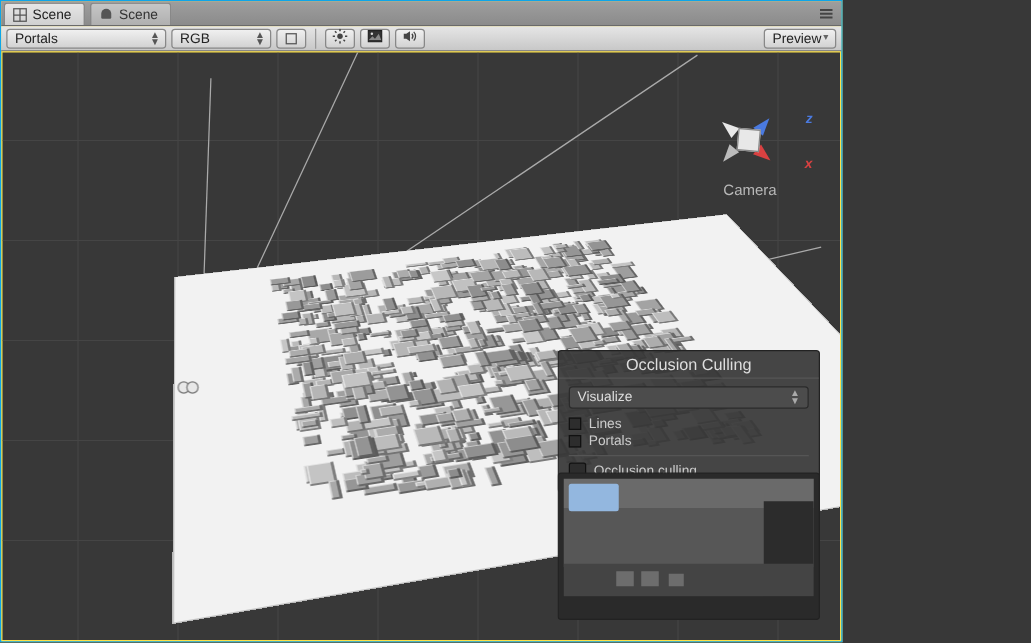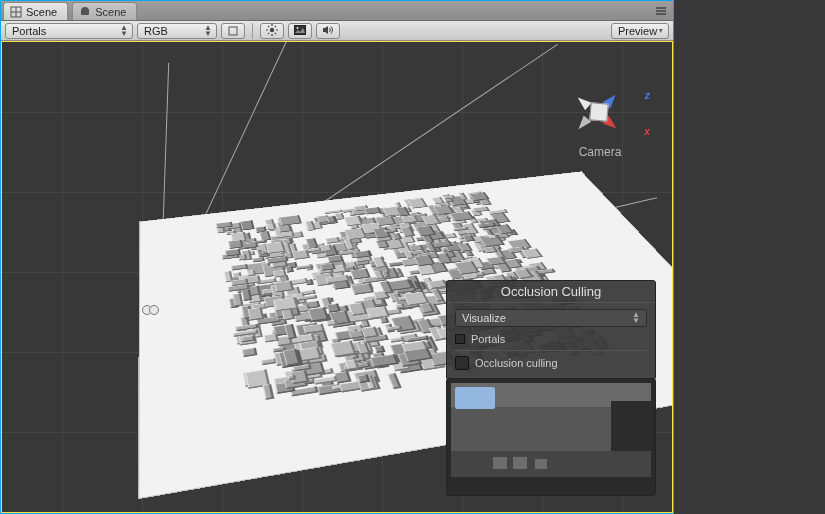--- a/index.html
+++ b/index.html
@@ -915,20 +915,24 @@
 
     <div class="panel">
       <h3>Occlusion Culling</h3>
       <div class="body">
         <div class="dd">
           <span>Visualize</span>
           <span style="font-size:8px;line-height:6px;color:#aaa">▲<br>▼</span>
         </div>
         <div class="row">
           <span class="chk"></span>
+          <span>Lines</span>
+        </div>
+        <div class="row">
+          <span class="chk"></span>
           <span>Portals</span>
         </div>
         <div style="height:1px;background:#555;margin:4px 0"></div>
         <div class="row">
           <span class="chk big"></span>
           <span>Occlusion culling</span>
         </div>
       </div>
     </div>
 

